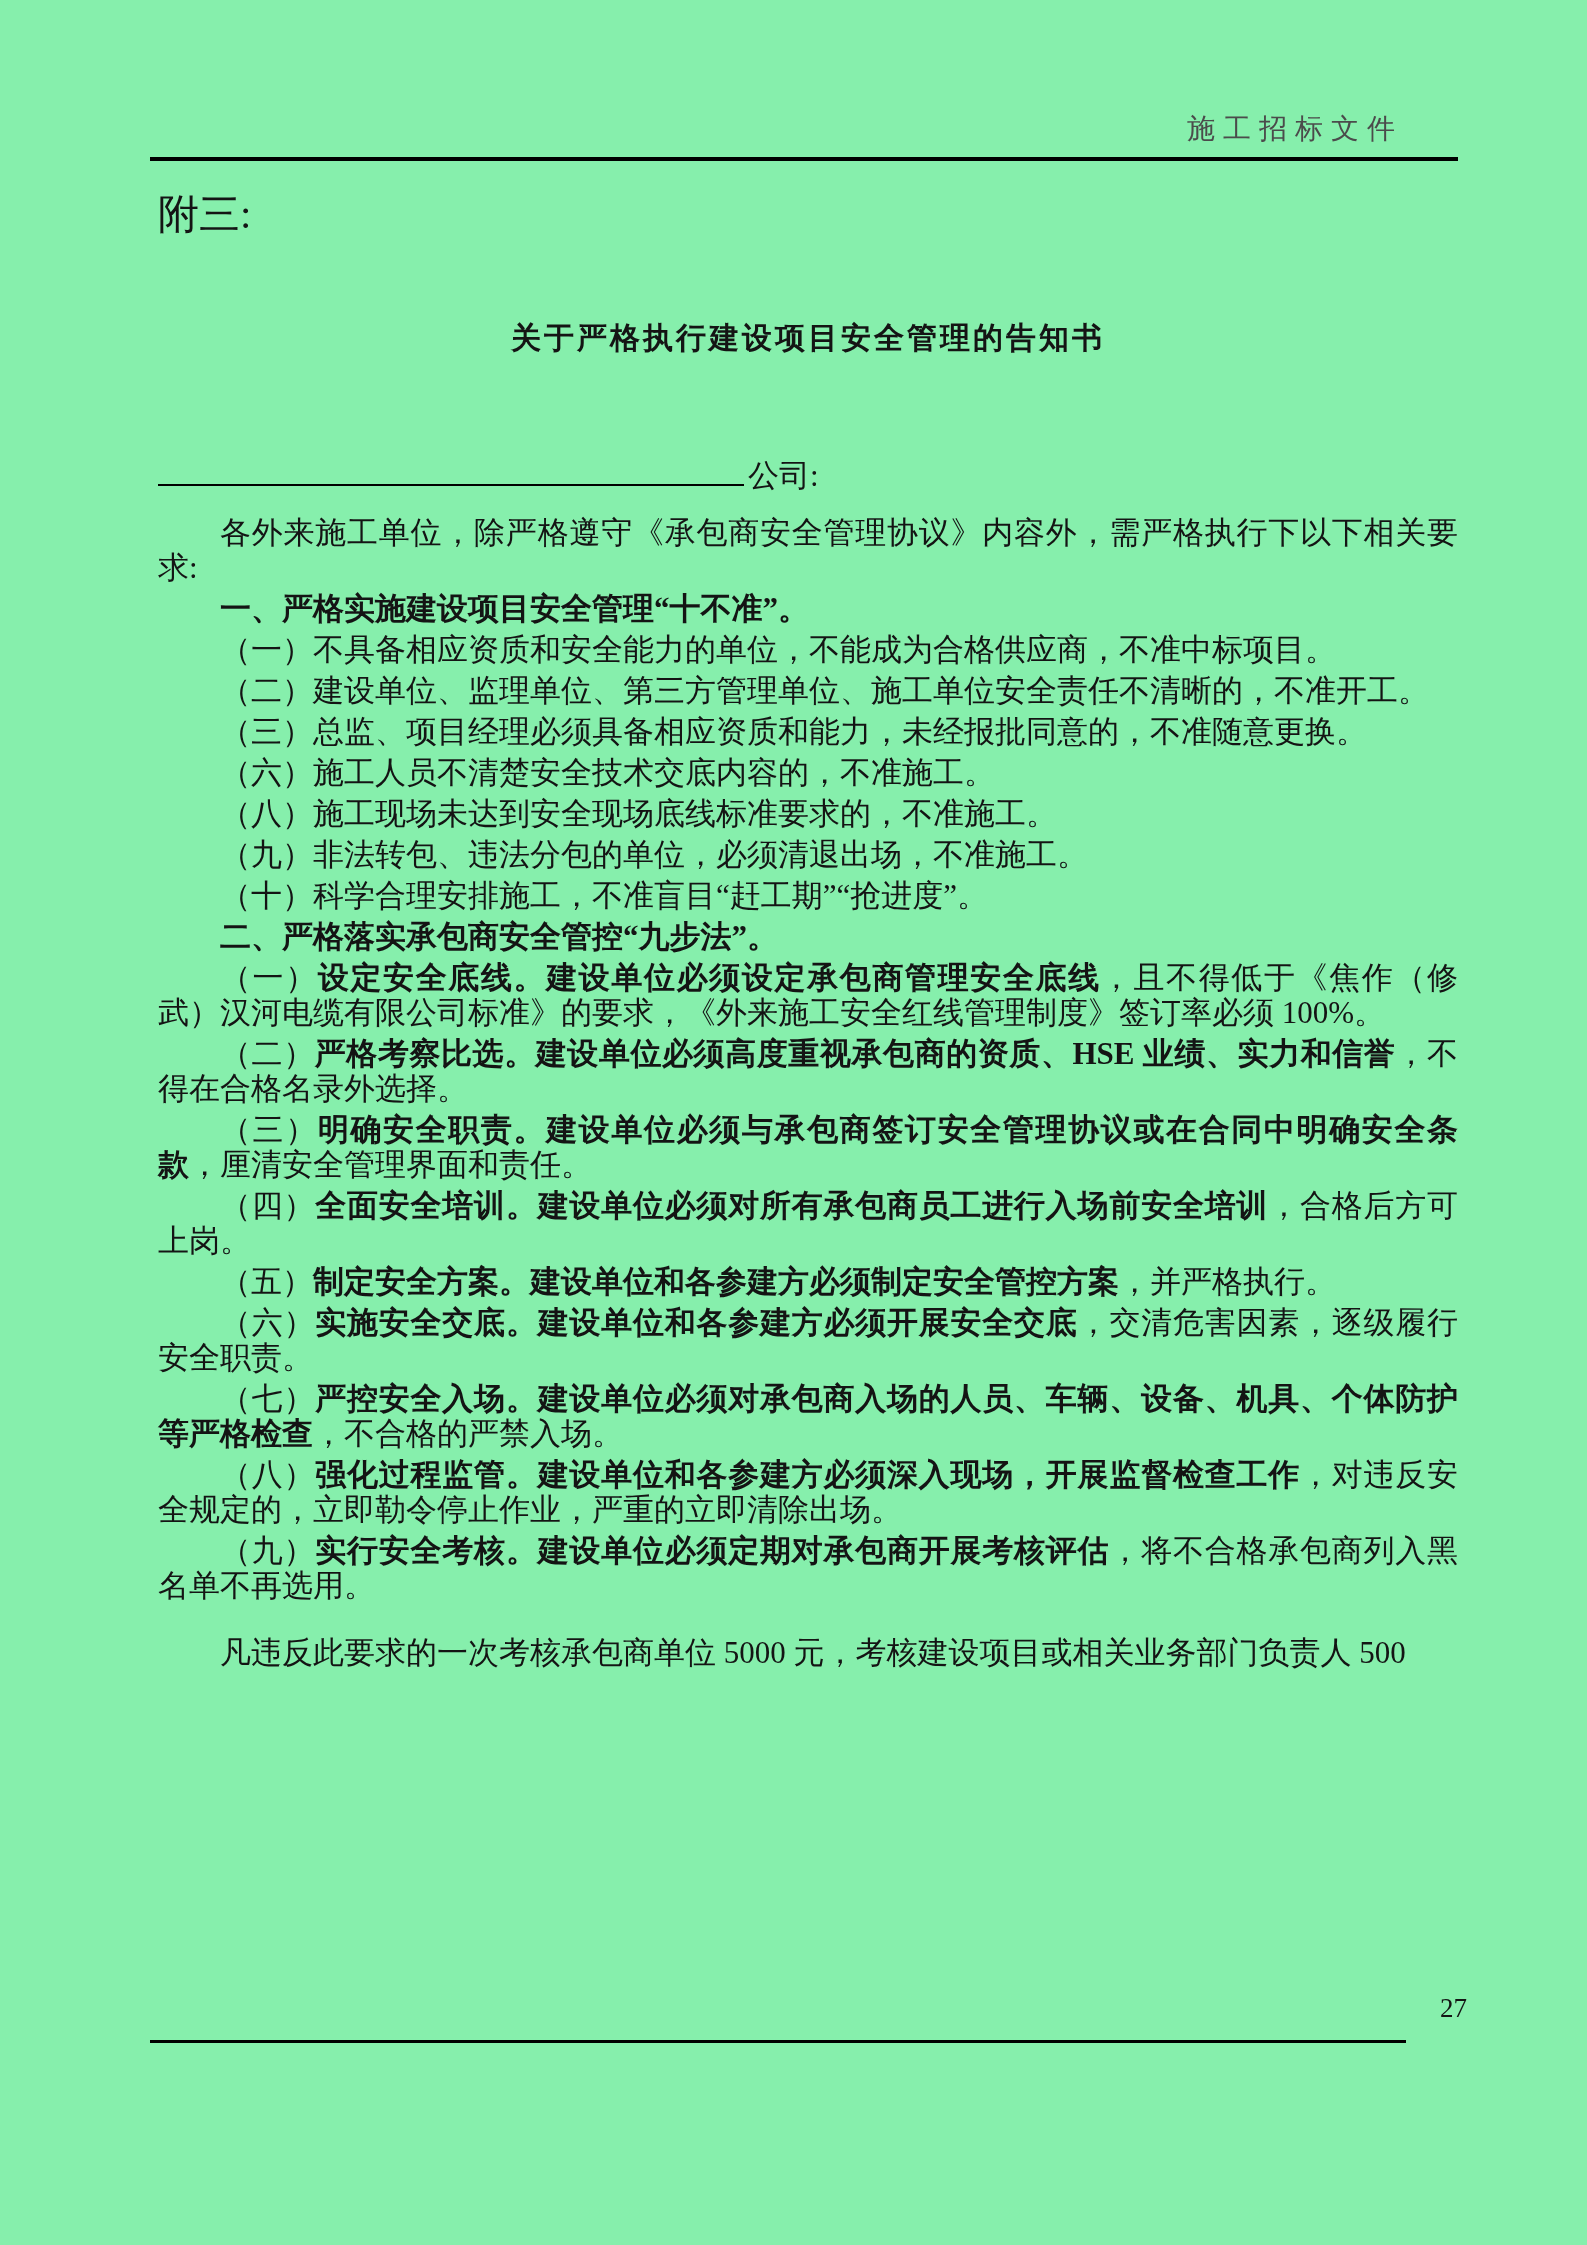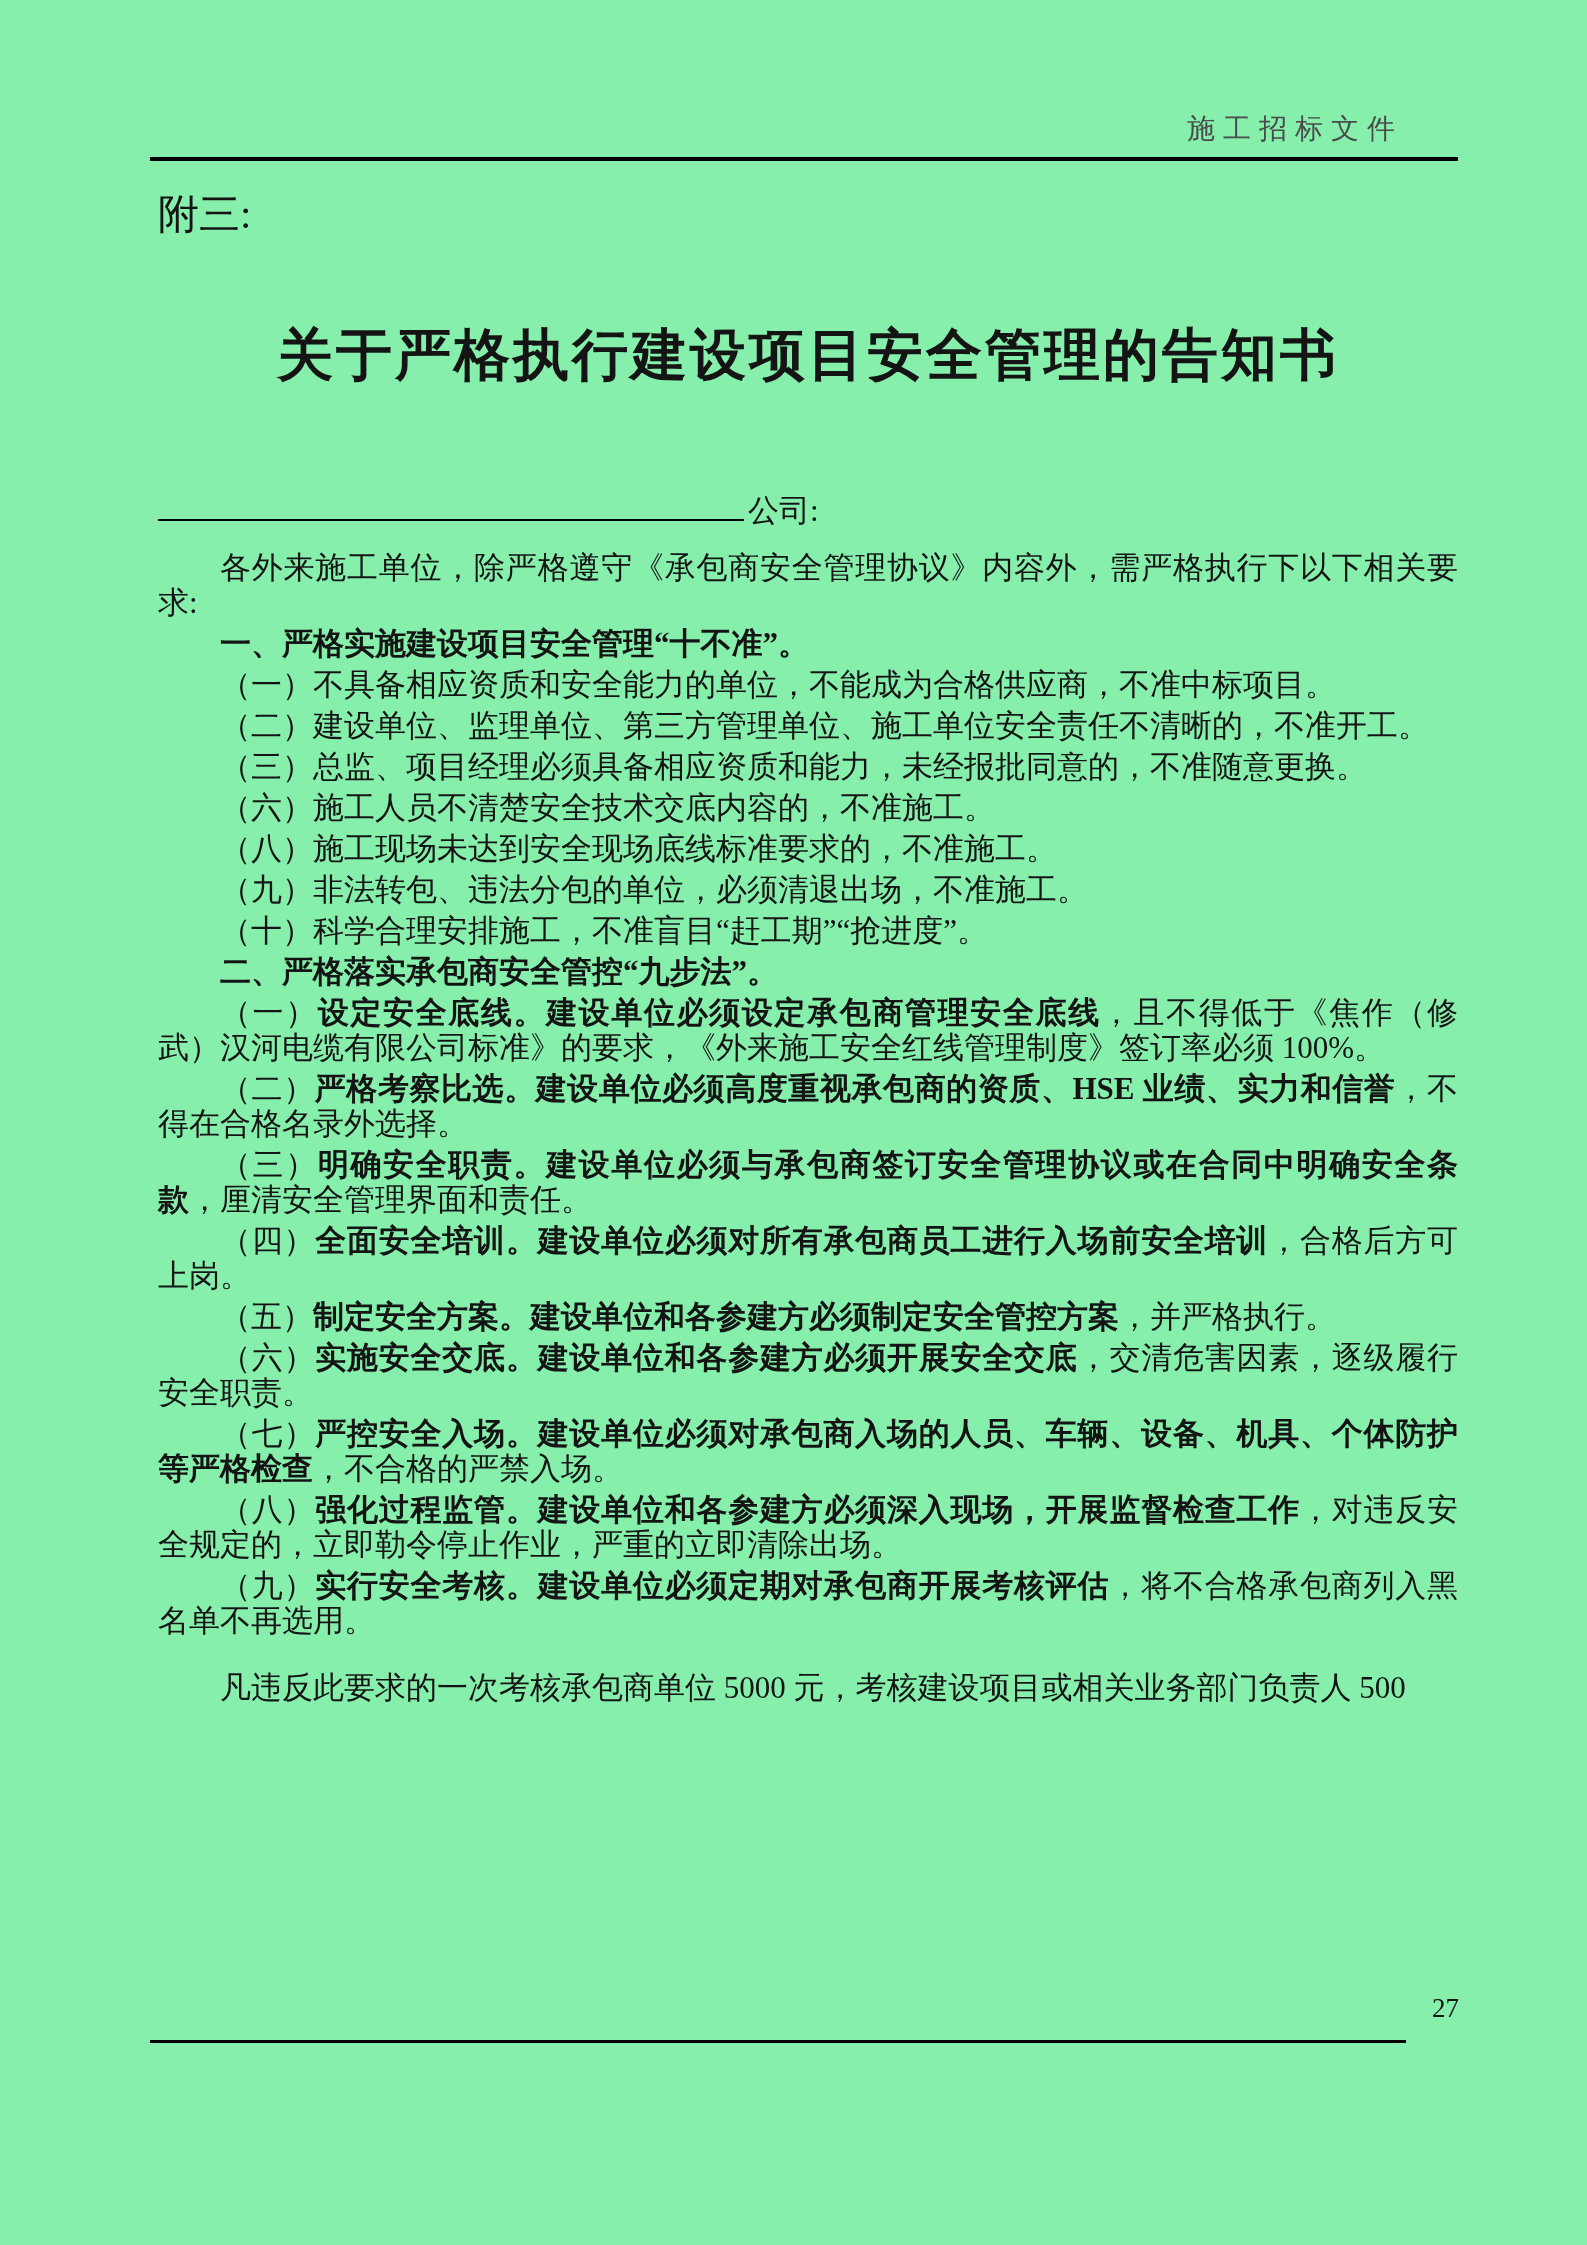--- a/index.html
+++ b/index.html
@@ -36,21 +36,21 @@
   .content {
     padding: 0 129px 0 158px;
   }
   .attachment {
     margin-top: 26px;
     font-size: 41px;
   }
   .doc-title {
     margin: 76px 0 0 0;
     text-align: center;
-    font-size: 56px;
+    font-size: 30px;
     font-weight: bold;
     letter-spacing: 3px;
   }
   .company-line {
     margin-top: 93px;
     font-size: 31px;
     white-space: nowrap;
   }
   .blank-underline {
     display: inline-block;
@@ -73,21 +73,21 @@
     text-indent: 2em;
     text-align: justify;
   }
   .doc-body p.heading { font-weight: bold; }
   .doc-body p.spaced  { margin-top: 32px; }
   .doc-body span.b    { font-weight: bold; }
   
   .page-number {
     position: absolute;
     top: 1993px;
-    right: 128px;
+    right: 120px;
     font-size: 27px;
   }
   .footer-rule {
     position: absolute;
     top: 2040px;
     left: 150px;
     width: 1256px;
     border-top: 3px solid #000000;
     height: 0;
   }

